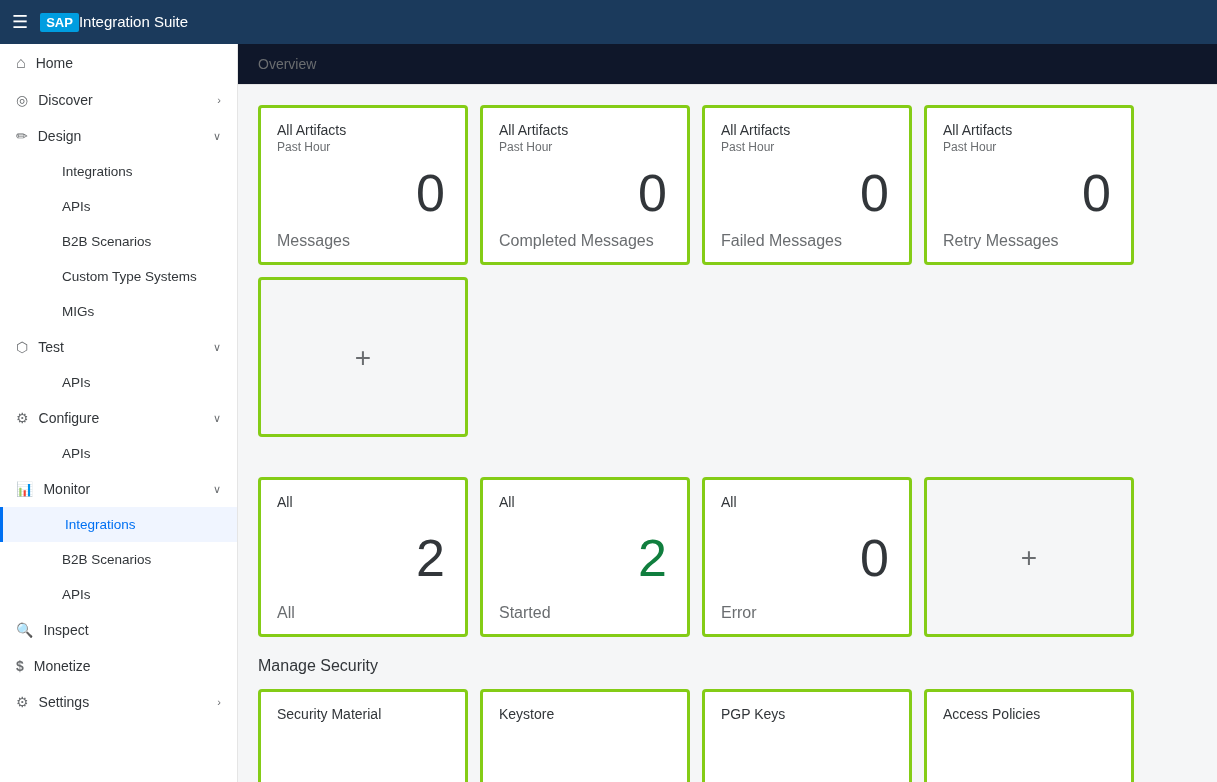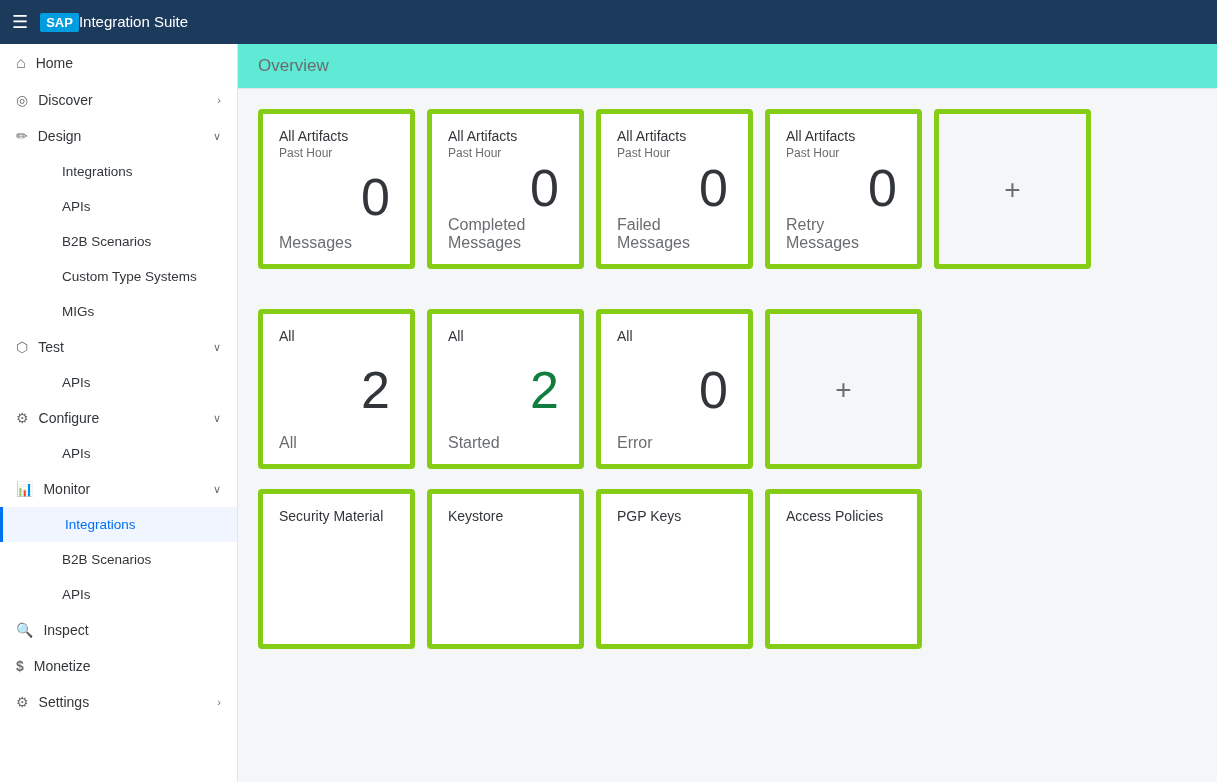--- a/index.html
+++ b/index.html
@@ -71,24 +71,24 @@
     
     .content {
       flex: 1;
       overflow-y: auto;
       padding: 0;
       background: #f5f6f7;
     }
 
     
     .breadcrumb {
-      background: #5eead4;
+      background: #0f172a;
       padding: 12px 20px;
       border-bottom: 1px solid #e5e5e5;
-      font-size: 17px;
+      font-size: 14px;
       color: #6a6d70;
     }
 
     
     .section {
       padding: 20px 20px 0 20px;
     }
     .section-title {
       font-size: 16px;
       font-weight: 500;
@@ -98,23 +98,23 @@
 
     
     .cards-grid {
       display: flex;
       gap: 12px;
       flex-wrap: wrap;
       margin-bottom: 20px;
     }
     .card {
       background: #fff;
-      border: 5px solid #84cc16;
+      border: 3px solid #84cc16;
       border-radius: 4px;
-      width: 157px;
+      width: 210px;
       min-height: 160px;
       padding: 14px 16px 12px;
       display: flex;
       flex-direction: column;
       cursor: pointer;
       transition: box-shadow 0.15s;
     }
     .card.add-card {
       justify-content: center;
       align-items: center;
@@ -302,20 +302,21 @@
           <div class="card-footer">Error</div>
         </div>
 
         <div class="card add-card">
           <span class="add-icon">+</span>
         </div>
       </div>
     </div>
 
     <div class="section section-security">
+      <div class="section-title">Manage Security</div>
       <div class="cards-grid">
 
         <div class="card">
           <div class="card-header-main">Security Material</div>
           <div class="card-header-sub"></div>
 
         </div>
 
         <div class="card">
           <div class="card-header-main">Keystore</div>

